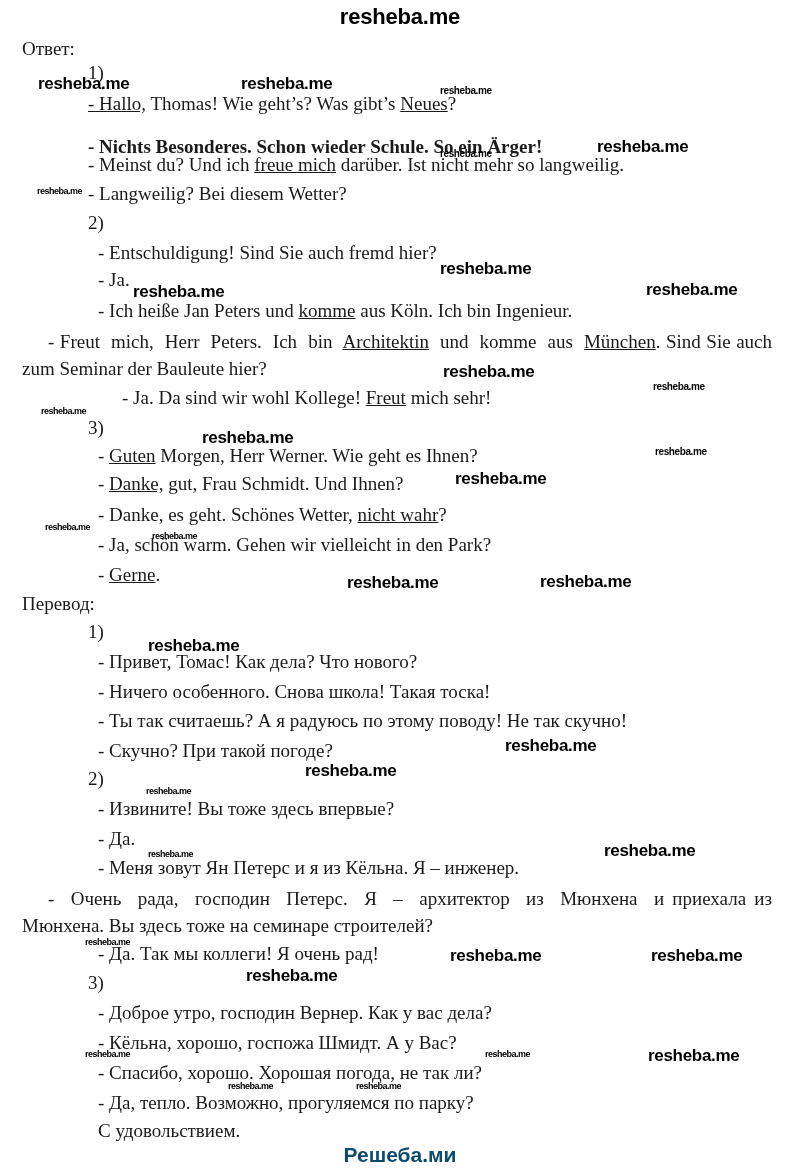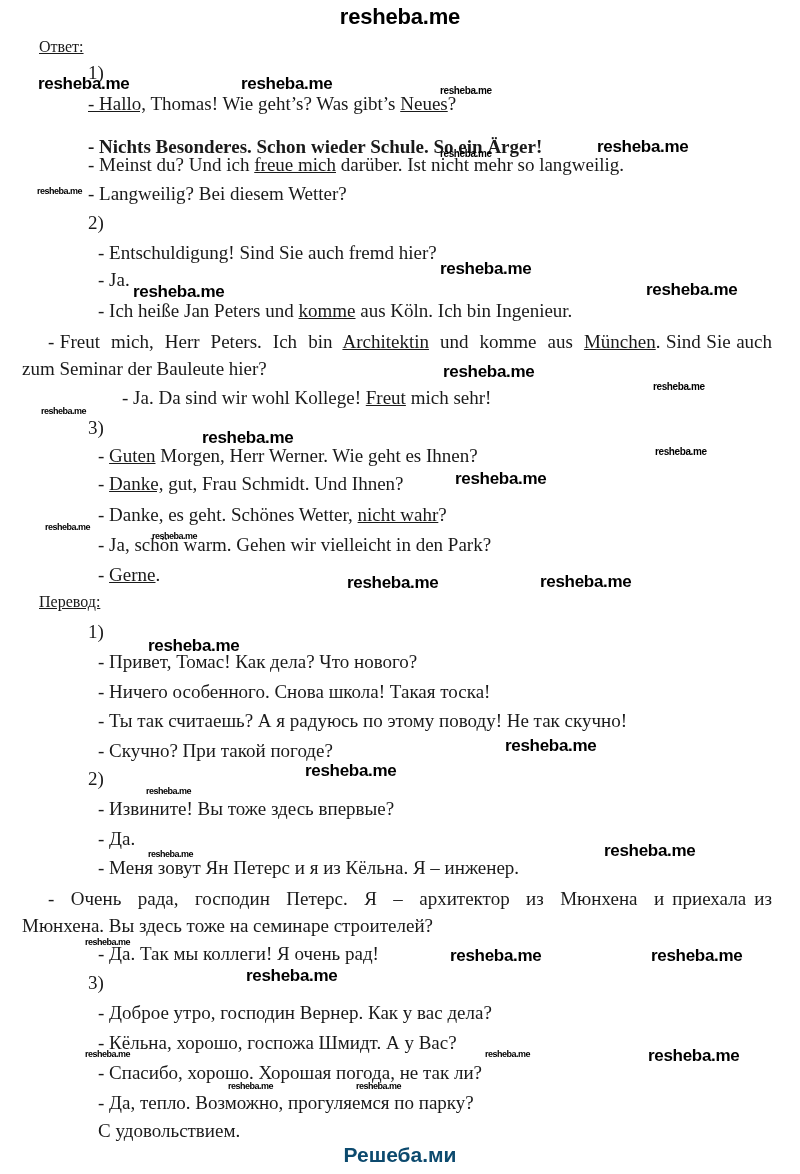--- a/index.html
+++ b/index.html
@@ -37,24 +37,22 @@
     width: 800px;
     text-align: center;
     font-family: "Liberation Sans", "DejaVu Sans", sans-serif;
     font-weight: bold;
     font-size: 21px;
     color: #0c4a6e;
   }
 
   .heading {
     position: absolute;
-    font-size: 16px;
-    text-decoration: underline;
+    font-size: 19px;
     white-space: nowrap;
-    margin-left: 17px;
   }
 
   .numlabel {
     position: absolute;
     font-size: 19px;
     white-space: nowrap;
   }
 
   .line {
     position: absolute;

